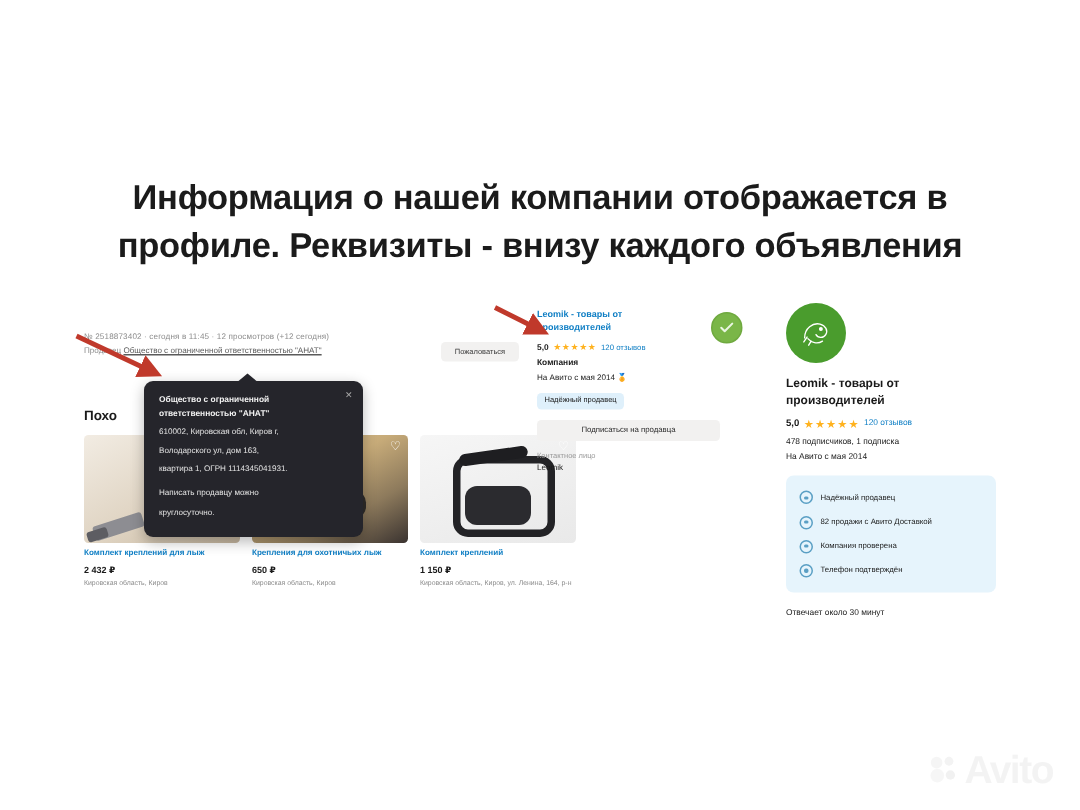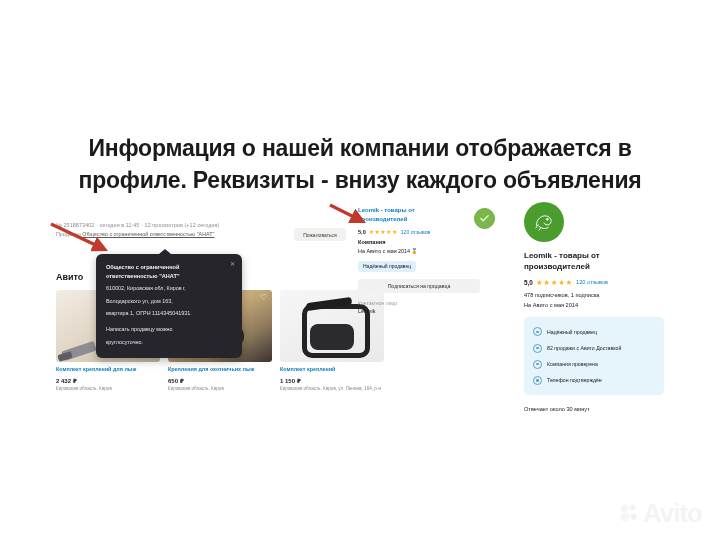--- a/index.html
+++ b/index.html
@@ -3,21 +3,21 @@
 <meta charset="utf-8">
 <style>
   html,body{margin:0;padding:0;}
   body{
     width:720px;height:540px;background:#ffffff;overflow:hidden;
     font-family:"Liberation Sans","DejaVu Sans",sans-serif;
     position:relative;
   }
   
   .headline{
-    position:absolute;left:0;top:133px;width:720px;
+    position:absolute;left:0;top:116px;width:720px;
     text-align:center;color:#1b1b1b;
     font-size:23px;font-weight:700;line-height:1.38;
     letter-spacing:-0.2px;padding:0 34px;box-sizing:border-box;
   }
   
   .shot{
     position:absolute;left:48px;top:198px;width:628px;height:310px;
     background:#ffffff;
   }
   
@@ -128,21 +128,21 @@
   <div class="listing">
     <div class="meta-line">№ 2518873402 · сегодня в 11:45 · 12 просмотров (+12 сегодня)</div>
     <div class="meta-line2">
       <span>Продавец</span>
       <span class="meta-link">Общество с ограниченной ответственностью "АНАТ"</span>
     </div>
   </div>
 
   <div class="report-btn">Пожаловаться</div>
 
-  <div class="similar-title">Авито</div>
+  <div class="similar-title">Похо</div>
 
   <div class="cards">
 
     <div class="card">
       <div class="thumb t1i">
         <div style="position:absolute;left:6px;bottom:6px;width:34px;height:10px;background:#8d8d92;border-radius:2px;transform:rotate(-18deg);"></div>
         <div style="position:absolute;left:2px;bottom:2px;width:14px;height:7px;background:#5d5d62;border-radius:2px;transform:rotate(-18deg);"></div>
         <span class="fav">♡</span>
       </div>
       <div class="c-title">Комплект креплений для лыж</div>

